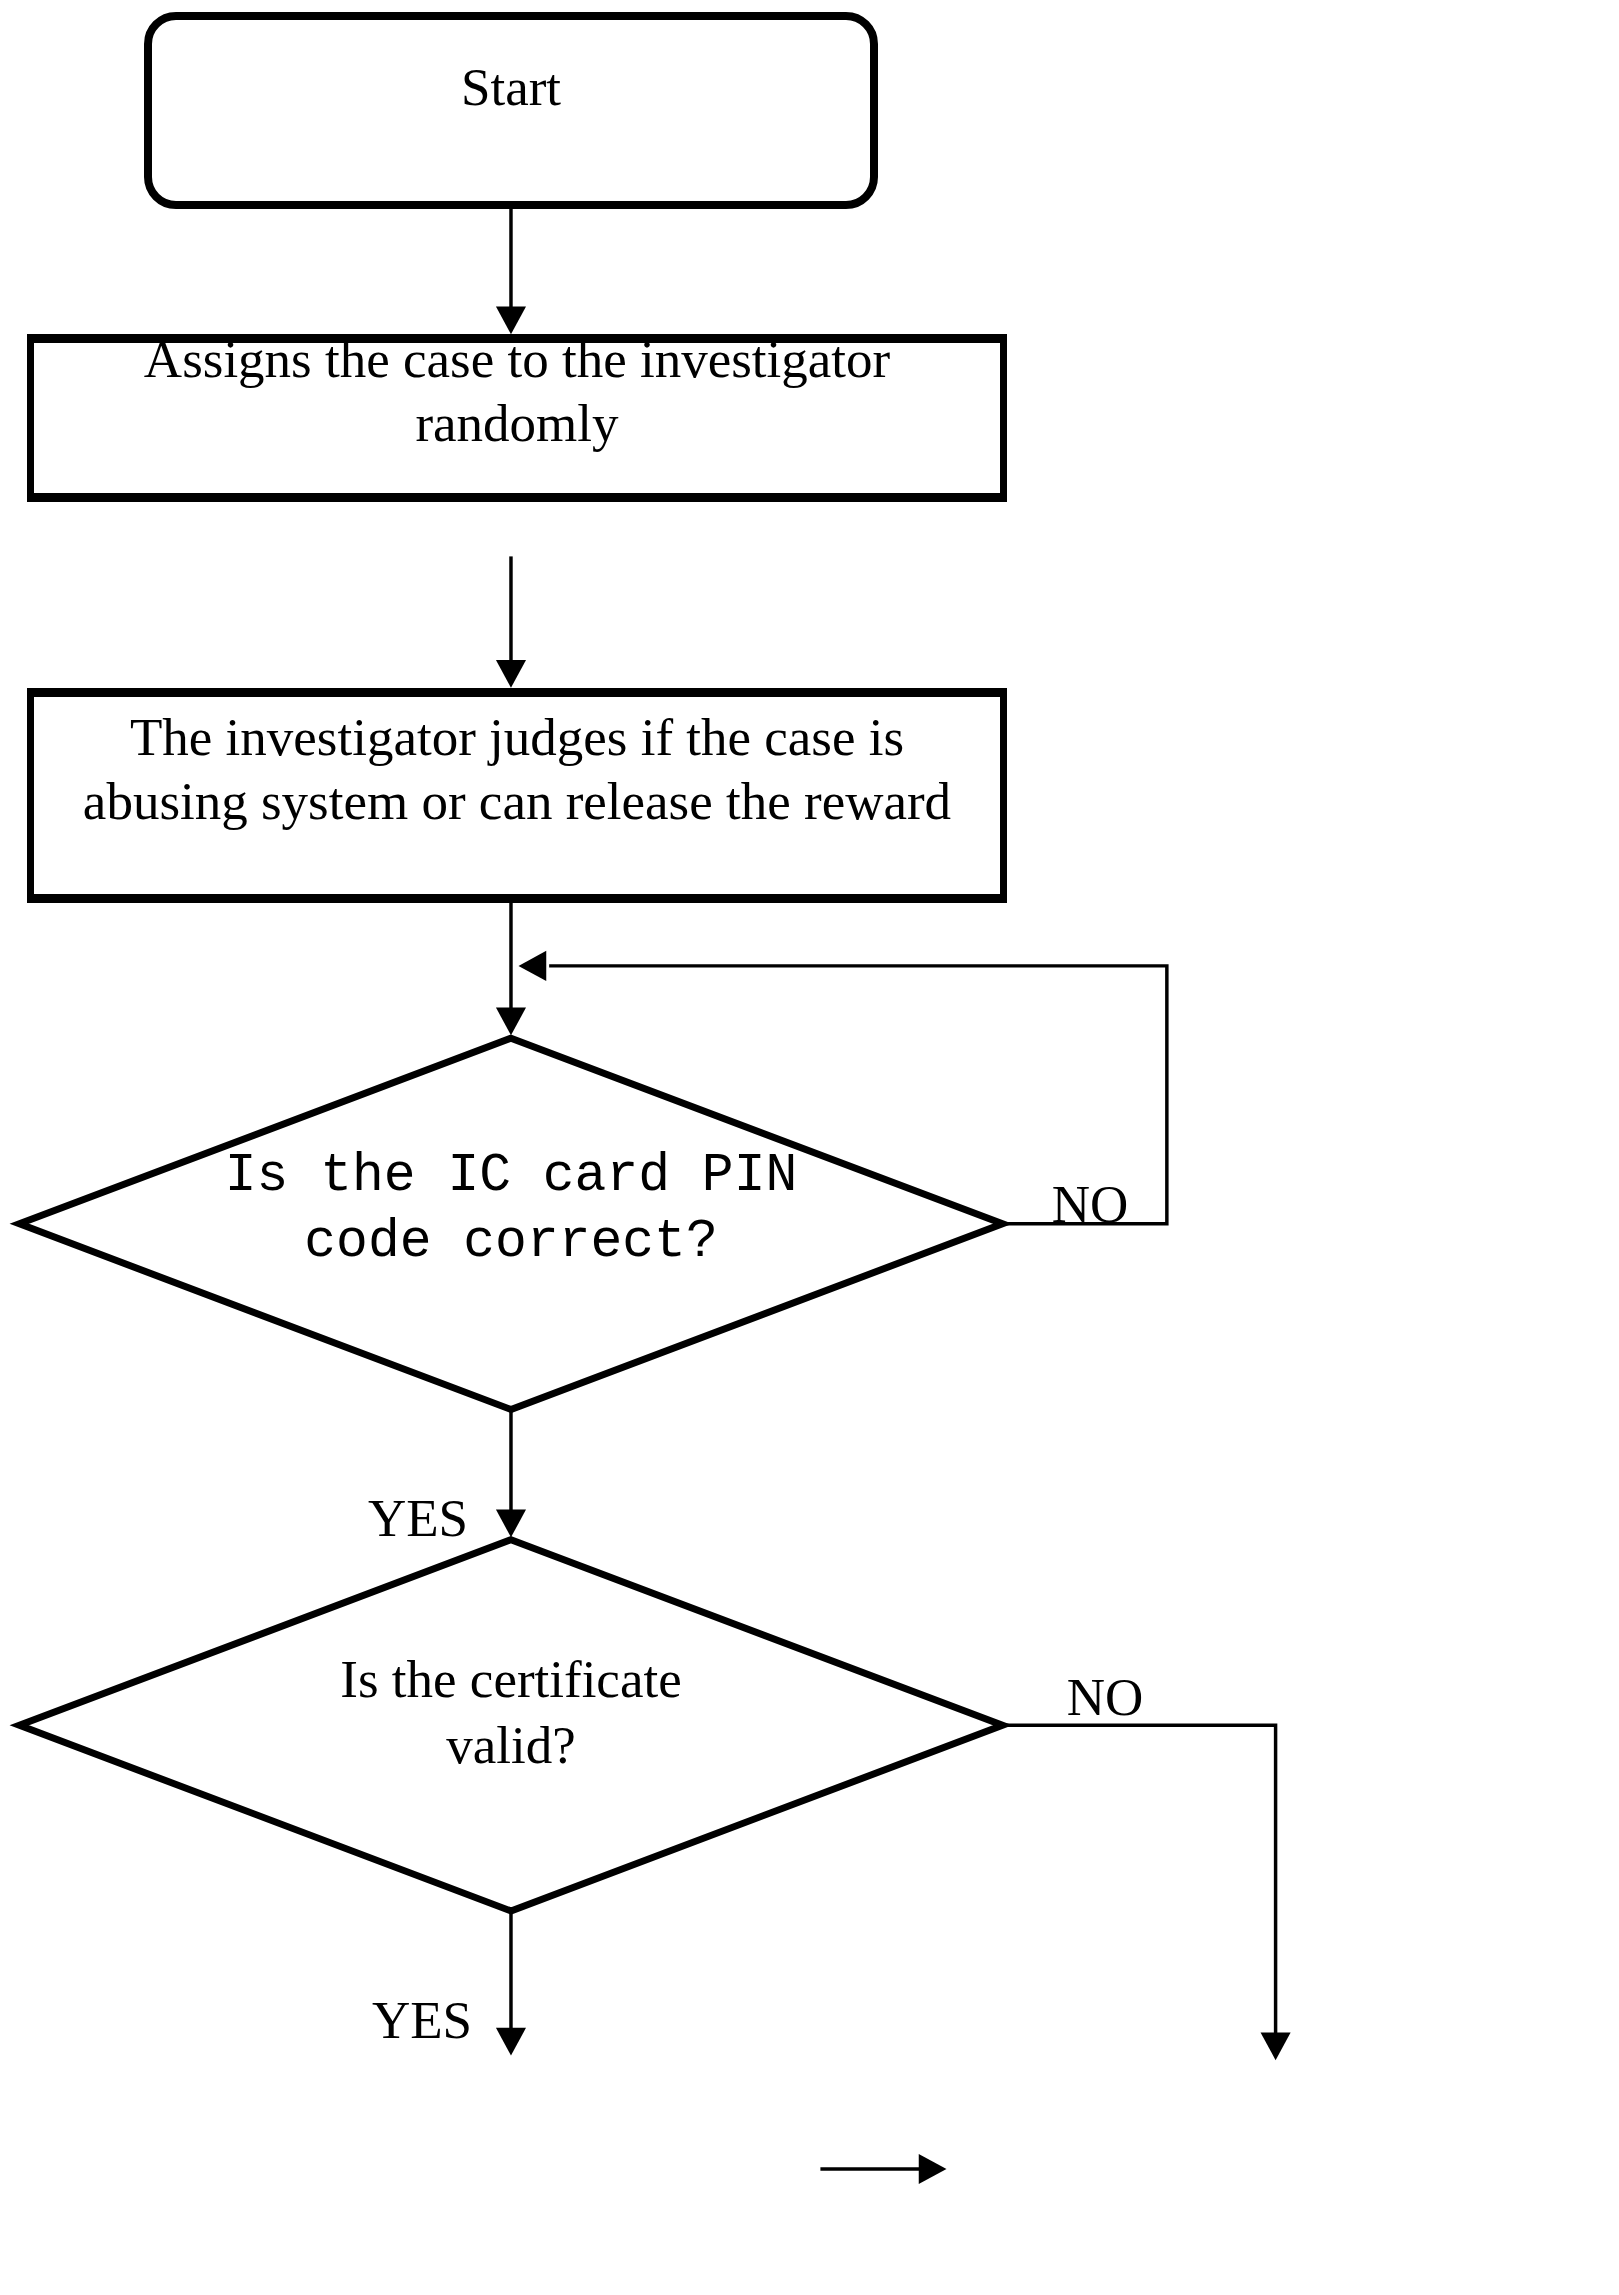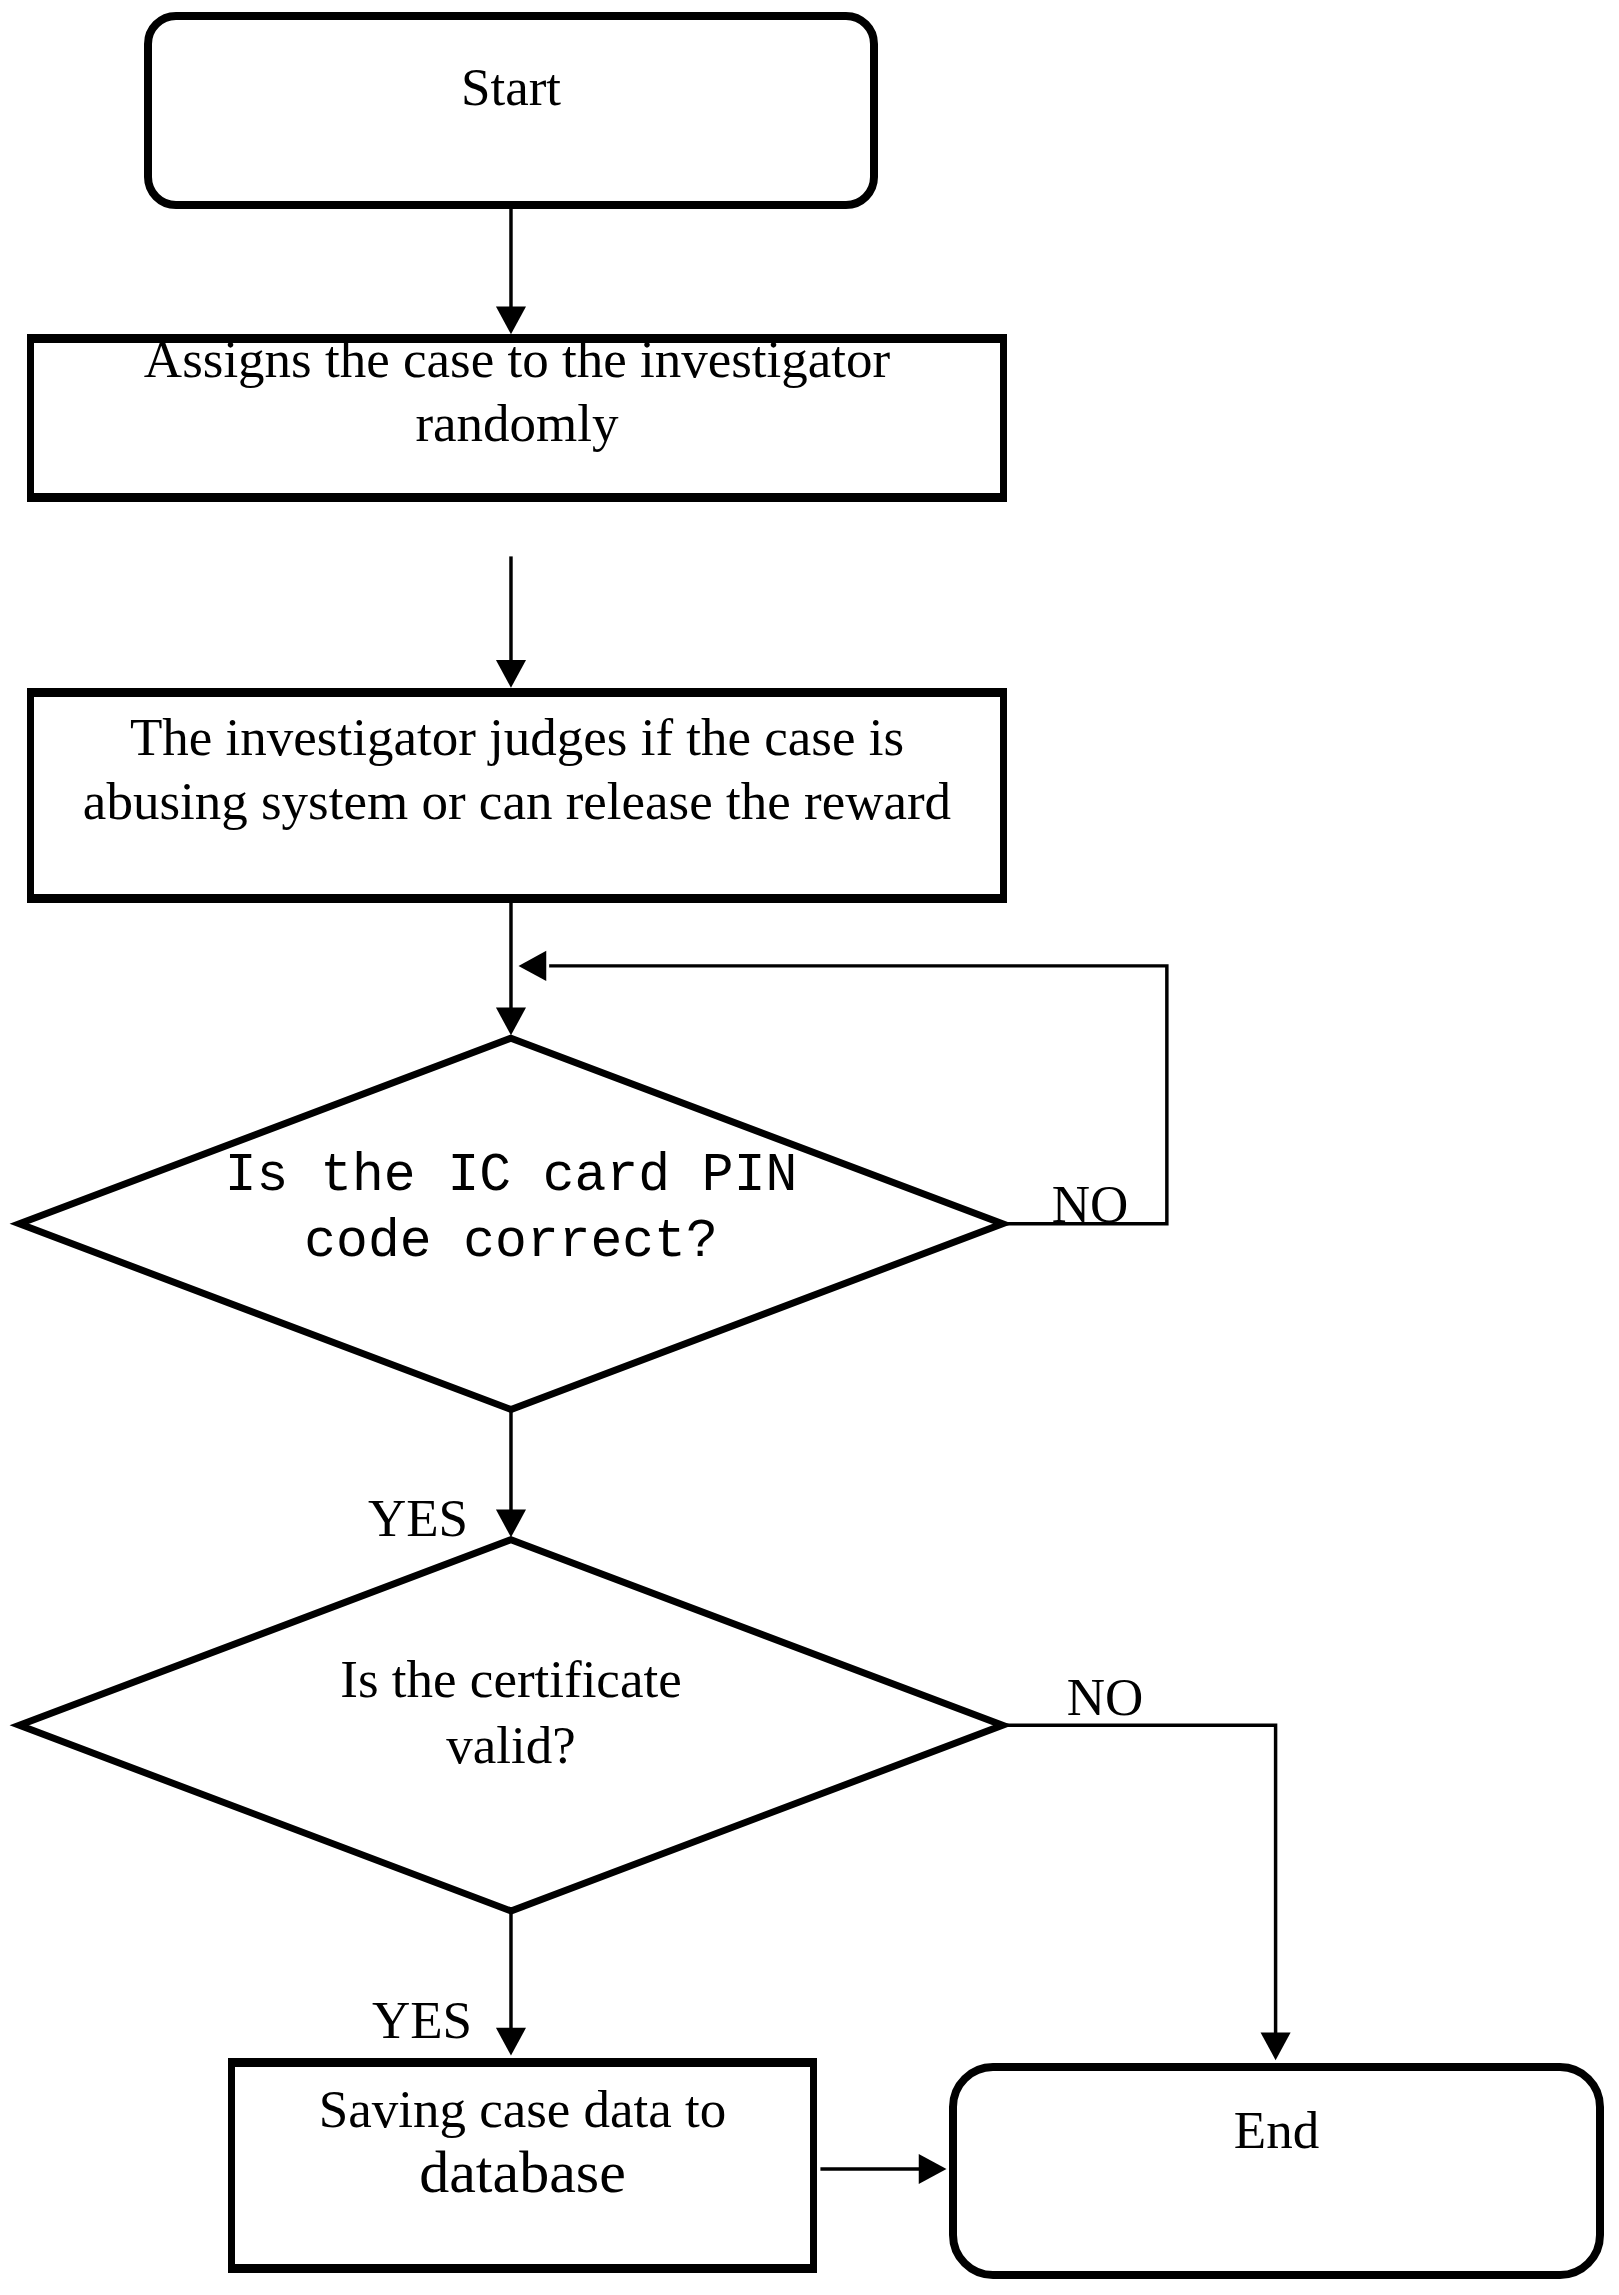--- a/index.html
+++ b/index.html
@@ -137,25 +137,16 @@
 code correct?</div>
 
   <div class="diamond-label" style="left:511px; top:1712px;">Is the certificate
 valid?</div>
 
   <div class="edge-label" style="left:1090px; top:1160px;">NO</div>
   <div class="edge-label" style="left:418px; top:1474px;">YES</div>
   <div class="edge-label" style="left:1105px; top:1653px;">NO</div>
   <div class="edge-label" style="left:422px; top:1976px;">YES</div>
 
-  <div class="node process" style="left:228px; top:2058px; width:589px; height:215px;">
-    <span class="save-stack">
-      <span class="save-line1">Saving case data to</span>
-      <span class="save-line2">database</span>
-    </span>
-  </div>
 
-  <div class="node terminal end-pad" style="left:949px; top:2063px; width:655px; height:216px; border-radius:44px;">
-    <span>End</span>
-  </div>
 
 </div>
 
 
 </body></html>

